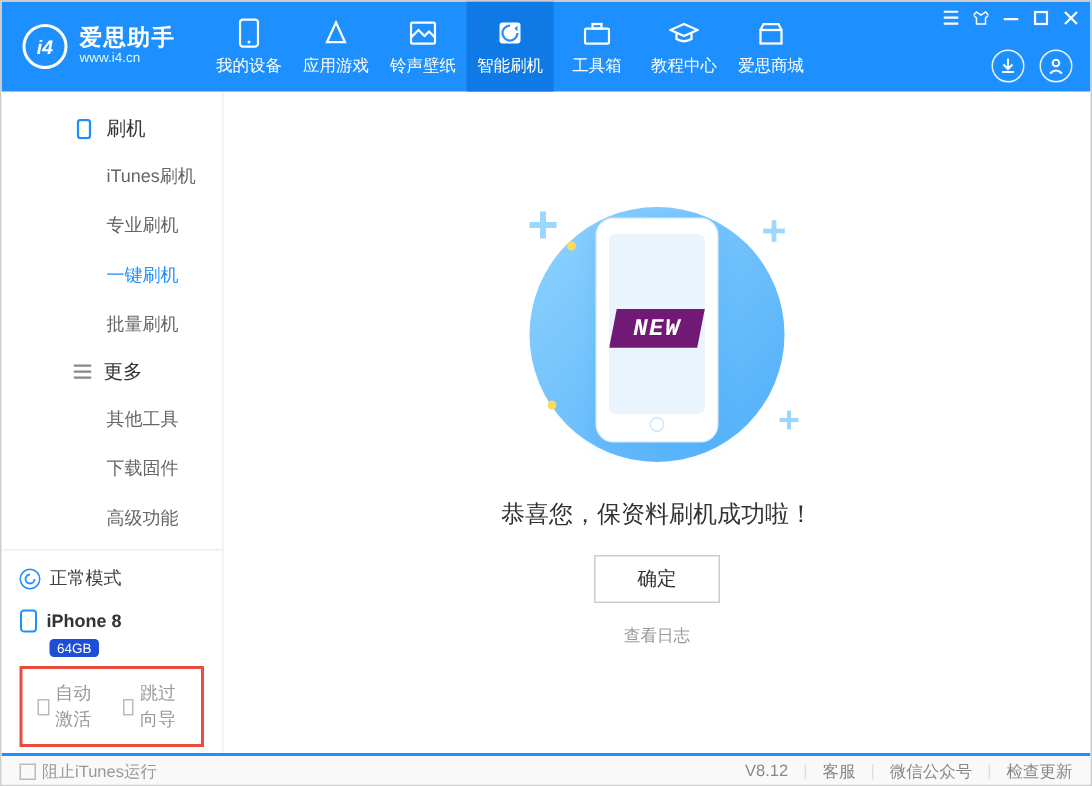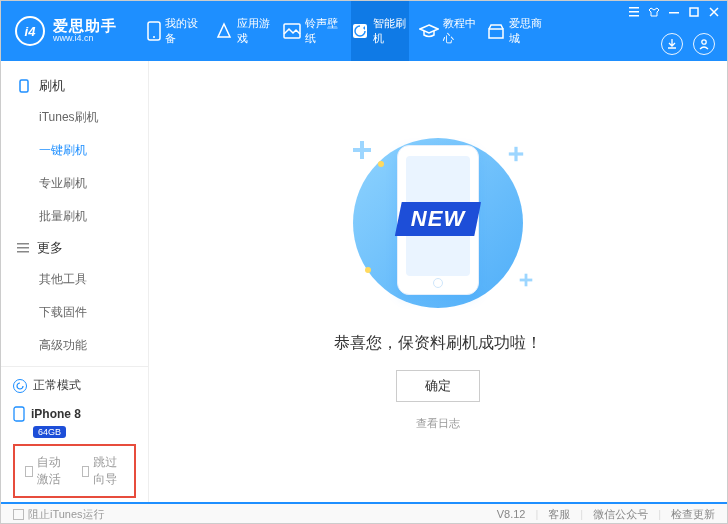--- a/index.html
+++ b/index.html
@@ -4,51 +4,51 @@
 <style>
 * { margin: 0; padding: 0; box-sizing: border-box; }
 body { font-family: "Microsoft YaHei", sans-serif; font-size: 12px; background: #fff; width: 728px; height: 524px; overflow: hidden; border: 1px solid #ccc; }
 .header { background: #1e8fff; height: 60px; display: flex; align-items: center; color: #fff; position: relative; }
 .logo-area { display: flex; align-items: center; padding: 0 14px; }
 .logo-circle { width: 30px; height: 30px; border: 2px solid #fff; border-radius: 50%; display: flex; align-items: center; justify-content: center; font-weight: bold; font-style: italic; font-size: 13px; }
 .logo-text { margin-left: 8px; }
 .logo-text .t1 { font-size: 15px; font-weight: bold; letter-spacing: 1px; line-height: 1; }
 .logo-text .t2 { font-size: 9px; opacity: .9; line-height: 1.2; }
 .nav { display: flex; height: 100%; margin-left: 6px; }
-.nav-item { width: 58px; display: flex; flex-direction: row; align-items: center; justify-content: center; cursor: pointer; gap: 4px; margin-left: 10px; }
+.nav-item { width: 58px; display: flex; flex-direction: column; align-items: center; justify-content: center; cursor: pointer; gap: 4px; }
 .nav-item.active { background: #0f7ae6; }
 .nav-item svg, .nav-item .ico { height: 20px; display: flex; align-items: center; justify-content: center; }
 .nav-item span { font-size: 11px; }
 .win-ctrl { position: absolute; top: 4px; right: 6px; display: flex; gap: 6px; }
 .win-ctrl div { width: 14px; height: 14px; cursor: pointer; display:flex; align-items:center; justify-content:center; }
 .hdr-right { position: absolute; right: 12px; bottom: 6px; display: flex; gap: 10px; }
 .circ-btn { width: 22px; height: 22px; border: 1.5px solid rgba(255,255,255,.9); border-radius: 50%; display:flex; align-items:center; justify-content:center; cursor:pointer; }
 
 .body { display: flex; height: 441px; }
 .sidebar { width: 148px; border-right: 1px solid #eee; background: #fff; display: flex; flex-direction: column; }
-.side-scroll { flex: 1; padding-top: 10px; }
+.side-scroll { flex: 1; padding-top: 10px; padding-left: 32px; }
 .side-group { padding: 6px 16px; display: flex; align-items: center; gap: 8px; color: #333; font-size: 13px; }
 .side-item { padding: 8px 16px 8px 38px; color: #666; font-size: 12px; cursor: pointer; }
 .side-item.active { color: #1e8fff; }
 .side-bottom { border-top: 1px solid #eee; padding: 4px 12px; font-size: 12px; }
 .mode-row { display: flex; align-items: center; gap: 6px; padding: 6px 0; }
 .mode-row .dot { width: 14px; height: 14px; border-radius:50%; border:1.5px solid #1e8fff; display:flex;align-items:center;justify-content:center; }
 .device-row { display: flex; align-items: center; gap: 6px; padding: 6px 0 2px; }
 .badge { background: #1d4ed8; color: #fff; font-size: 9px; padding: 1px 5px; border-radius: 3px; margin-left: 20px; margin-top:2px; display:inline-block; }
 .option-box { border: 2px solid #e74c3c; padding: 8px 10px; margin-top: 6px; display: flex; gap: 14px; align-items: center; }
 .chk { display: flex; align-items: center; gap: 4px; color: #999; cursor:pointer; }
 .chk .box { width: 11px; height: 11px; border: 1px solid #bbb; }
 
 .main { flex: 1; display: flex; flex-direction: column; align-items: center; justify-content: center; position: relative; }
 .illus { width: 230px; height: 180px; position: relative; }
 .circle-bg { position:absolute; width: 170px; height:170px; border-radius:50%; background: linear-gradient(135deg,#8fd3fe,#4faef9); left:50%; top:50%; transform:translate(-50%,-50%); }
 .phone { position:absolute; width:82px; height:150px; background:#fff; border-radius:12px; left:50%; top:50%; transform:translate(-50%,-52%); border:1px solid #e3eefb; box-shadow:0 4px 12px rgba(30,143,255,.15); }
 .phone:before{content:'';position:absolute;top:10px;left:8px;right:8px;bottom:18px;background:#eaf4ff;border-radius:4px;}
 .phone:after{content:'';position:absolute;bottom:6px;left:50%;transform:translateX(-50%);width:8px;height:8px;border:1px solid #cfe6fb;border-radius:50%;}
-.ribbon{position:absolute;left:50%;top:48%;transform:translate(-50%,-50%);background:#1d4ed8;color:#fff;font-weight:900;font-size:22px;letter-spacing:1px;padding:4px 16px;font-style:italic;clip-path:polygon(8% 0,100% 0,92% 100%,0 100%);text-shadow:0 1px 0 rgba(0,0,0,.1);}
+.ribbon{position:absolute;left:50%;top:48%;transform:translate(-50%,-50%);background:#701a75;color:#fff;font-weight:900;font-size:16px;letter-spacing:1px;padding:4px 16px;font-style:italic;clip-path:polygon(8% 0,100% 0,92% 100%,0 100%);text-shadow:0 1px 0 rgba(0,0,0,.1);font-family:Liberation Mono, monospace;}
 .ribbon:before,.ribbon:after{content:'';position:absolute;width:0;height:0;border:12px solid transparent;}
 .spark{position:absolute;width:18px;height:18px;}
 .spark:before,.spark:after{content:'';position:absolute;background:#9dd6ff;left:50%;top:50%;transform:translate(-50%,-50%);}
 .spark:before{width:4px;height:100%;}
 .spark:after{width:100%;height:4px;}
 .star{position:absolute;width:6px;height:6px;background:#ffd95e;border-radius:50%;}
 
 .succ-text{font-size:16px;color:#333;margin-top:20px;}
 .ok-btn{margin-top:16px;padding:6px 28px;border:1px solid #ccc;background:#fff;cursor:pointer;font-size:13px;color:#333;}
 .log-link{margin-top:14px;color:#999;font-size:11px;cursor:pointer;}
@@ -101,20 +101,29 @@
           <svg width="18" height="18" viewBox="0 0 18 18">
             <rect x="2" y="2" width="14" height="14" rx="2" fill="#fff"></rect>
             <path d="M9 4 A5 5 0 1 0 14 9" fill="none" stroke="#1e8fff" stroke-width="1.5"></path>
             <path d="M12 6 L14 4 L14 8 Z" fill="#1e8fff"></path>
           </svg>
         </div>
       <span>智能刷机</span>
     </div>
     <div class="nav-item">
       <div class="ico">
+          <svg width="18" height="16" viewBox="0 0 18 16">
+            <rect x="1" y="5" width="16" height="10" rx="1" fill="none" stroke="#fff" stroke-width="1.5"></rect>
+            <rect x="6" y="2" width="6" height="3" fill="none" stroke="#fff" stroke-width="1.5"></rect>
+          </svg>
+        </div>
+      <span>工具箱</span>
+    </div>
+    <div class="nav-item">
+      <div class="ico">
           <svg width="20" height="16" viewBox="0 0 20 16">
             <path d="M10 2 L19 6 L10 10 L1 6 Z" fill="none" stroke="#fff" stroke-width="1.5"></path>
             <path d="M5 8 V12 Q10 15 15 12 V8" fill="none" stroke="#fff" stroke-width="1.5"></path>
           </svg>
         </div>
       <span>教程中心</span>
     </div>
     <div class="nav-item">
       <div class="ico">
           <svg width="18" height="16" viewBox="0 0 18 16">
@@ -172,22 +181,22 @@
 <div class="body">
   <div class="sidebar">
     <div class="side-scroll">
       <div class="side-group">
         <svg width="14" height="14" viewBox="0 0 14 14">
             <rect x="3" y="1" width="8" height="12" rx="1.5" fill="none" stroke="#1e8fff" stroke-width="1.5"></rect>
           </svg>
         <span>刷机</span>
       </div>
       <div class="side-item">iTunes刷机</div>
+      <div class="side-item">专业刷机</div>
       <div class="side-item active">一键刷机</div>
-      <div class="side-item">专业刷机</div>
       <div class="side-item">批量刷机</div>
 
       <div class="side-group">
         <svg width="12" height="12" viewBox="0 0 12 12">
             <rect y="1" width="12" height="1.5" fill="#888"></rect>
             <rect y="5" width="12" height="1.5" fill="#888"></rect>
             <rect y="9" width="12" height="1.5" fill="#888"></rect>
           </svg>
         <span>更多</span>
       </div>

